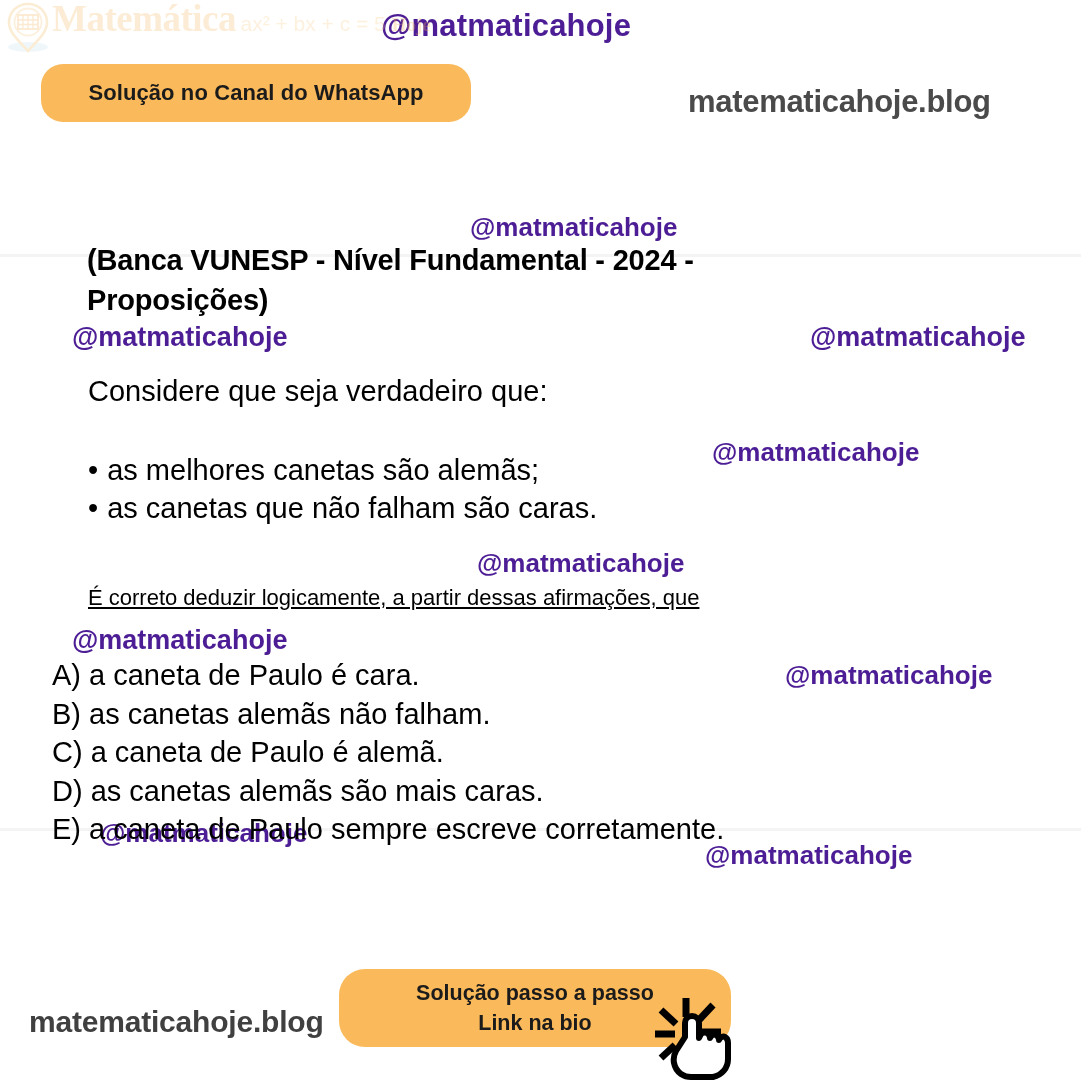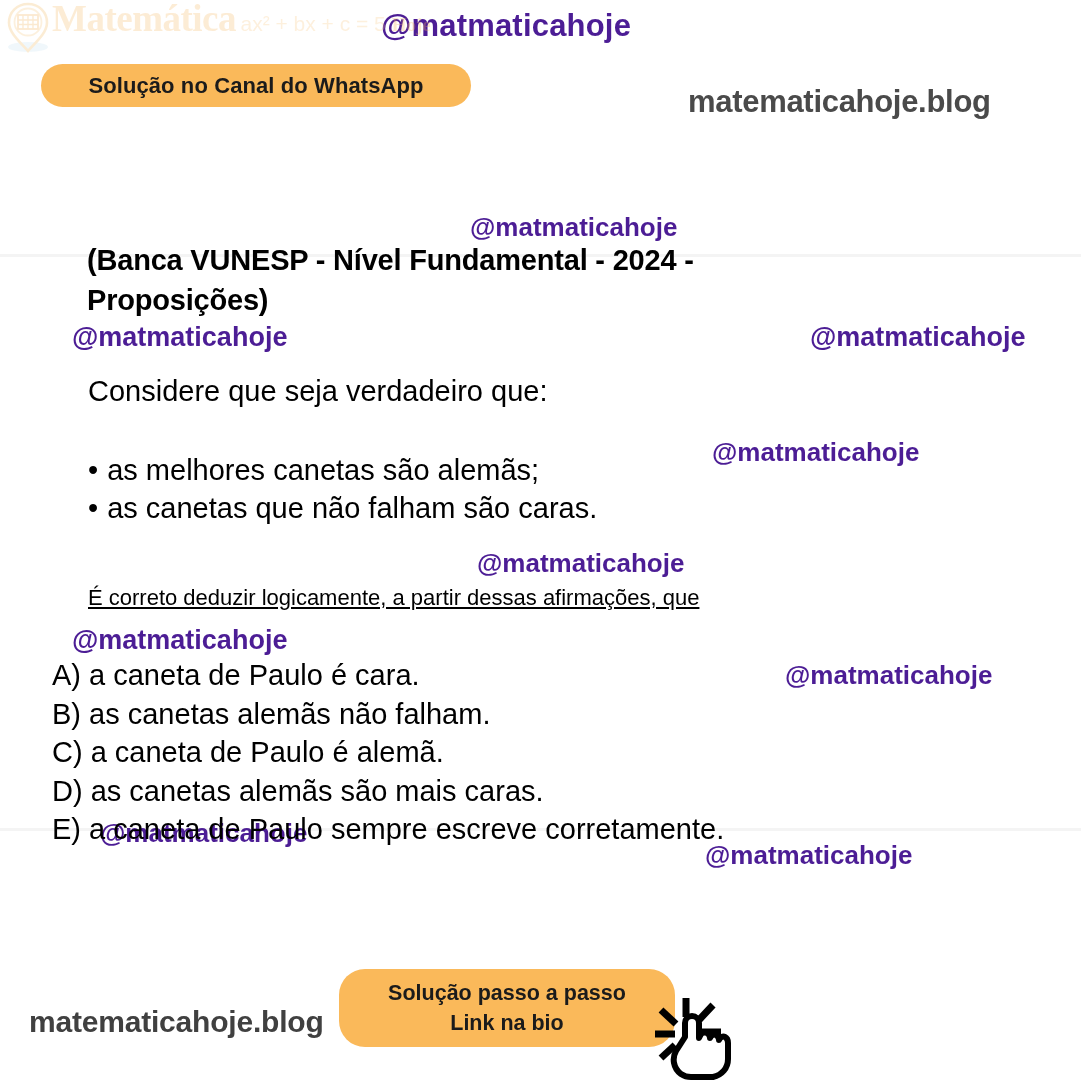--- a/index.html
+++ b/index.html
@@ -103,29 +103,29 @@
     cursor: pointer;
     display: flex;
     align-items: center;
     justify-content: center;
     flex-direction: column;
   }
   #pill-top {
     left: 41px;
     top: 64px;
     width: 430px;
-    height: 43px;
+    height: 58px;
     border-radius: 22px;
     font-size: 22px;
     letter-spacing: .1px;
   }
   #pill-bottom {
     left: 339px;
     top: 969px;
-    width: 336px;
+    width: 392px;
     height: 78px;
     border-radius: 26px;
     font-size: 21.5px;
     line-height: 30px;
   }
   #pill-bottom .l1, #pill-bottom .l2 { display: block; }
 
   
   #site-top {
     position: absolute;

